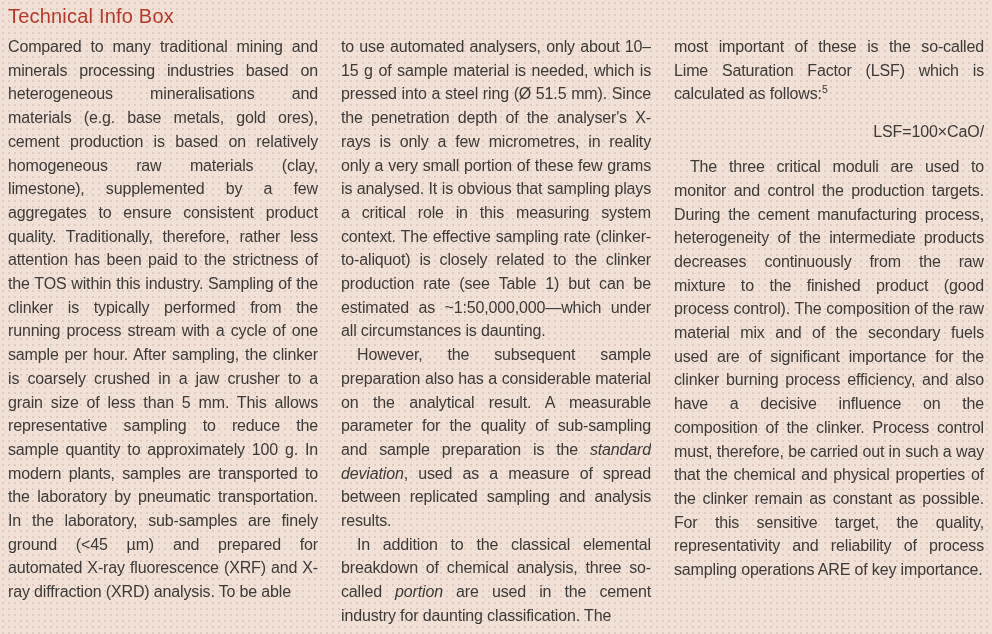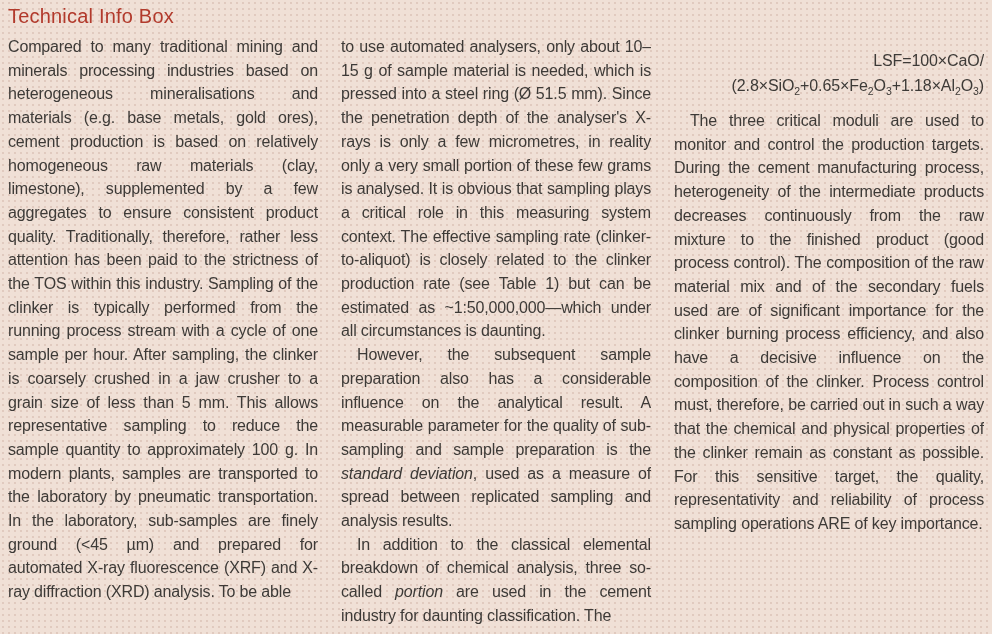--- a/index.html
+++ b/index.html
@@ -70,24 +70,24 @@
 <body>
 
 <div class="infobox">
   <h1 class="title">Technical Info Box</h1>
   <div class="cols">
     <div class="col">
       <p>Compared to many traditional mining and minerals processing industries based on heterogeneous mineralisations and materials (e.g. base metals, gold ores), cement production is based on relatively homogeneous raw materials (clay, limestone), supplemented by a few aggregates to ensure consistent product quality. Traditionally, therefore, rather less attention has been paid to the strictness of the TOS within this industry. Sampling of the clinker is typically performed from the running process stream with a cycle of one sample per hour. After sampling, the clinker is coarsely crushed in a jaw crusher to a grain size of less than 5 mm. This allows representative sampling to reduce the sample quantity to approximately 100 g. In modern plants, samples are transported to the laboratory by pneumatic transportation. In the laboratory, sub-samples are finely ground (&lt;45 µm) and prepared for automated X-ray fluorescence (XRF) and X-ray diffraction (XRD) analysis. To be able</p>
     </div>
     <div class="col">
       <p>to use automated analysers, only about 10–15 g of sample material is needed, which is pressed into a steel ring (Ø 51.5 mm). Since the penetration depth of the analyser's X-rays is only a few micrometres, in reality only a very small portion of these few grams is analysed. It is obvious that sampling plays a critical role in this measuring system context. The effective sampling rate (clinker-to-aliquot) is closely related to the clinker production rate (see Table 1) but can be estimated as ~1:50,000,000—which under all circumstances is daunting.</p>
-      <p class="indent"><span>However, the subsequent sample preparation also has a considerable influence on the analytical result. A measurable parameter for the quality of sub-sampling and sample preparation is the </span><i>standard deviation</i><span>, used as a measure of spread between replicated sampling and analysis results.</span></p>
+      <p class="indent"><span>However, the subsequent sample preparation also has a considerable material on the analytical result. A measurable parameter for the quality of sub-sampling and sample preparation is the </span><i>standard deviation</i><span>, used as a measure of spread between replicated sampling and analysis results.</span></p>
       <p class="indent"><span>In addition to the classical elemental breakdown of chemical analysis, three so-called </span><i>portion</i><span> are used in the cement industry for daunting classification. The</span></p>
     </div>
     <div class="col">
+      <p><span>most important of these is the so-called Lime Saturation Factor (LSF) which is calculated as follows:</span><sup>5</sup></p>
       <div class="formula">
         <div>LSF=100×CaO/</div>
-        <div><span>(2.8×SiO</span><sub>2</sub><span>+0.65×Fe</span><sub>2</sub><span>O</span><sub>3</sub><span>+1.18×Al</span><sub>2</sub><span>O</span><sub>3</sub><span>)</span></div>
       </div>
       <p class="indent">The three critical moduli are used to monitor and control the production targets. During the cement manufacturing process, heterogeneity of the intermediate products decreases continuously from the raw mixture to the finished product (good process control). The composition of the raw material mix and of the secondary fuels used are of significant importance for the clinker burning process efficiency, and also have a decisive influence on the composition of the clinker. Process control must, therefore, be carried out in such a way that the chemical and physical properties of the clinker remain as constant as possible. For this sensitive target, the quality, representativity and reliability of process sampling operations ARE of key importance.</p>
     </div>
   </div>
 </div>
 
 </body></html>

